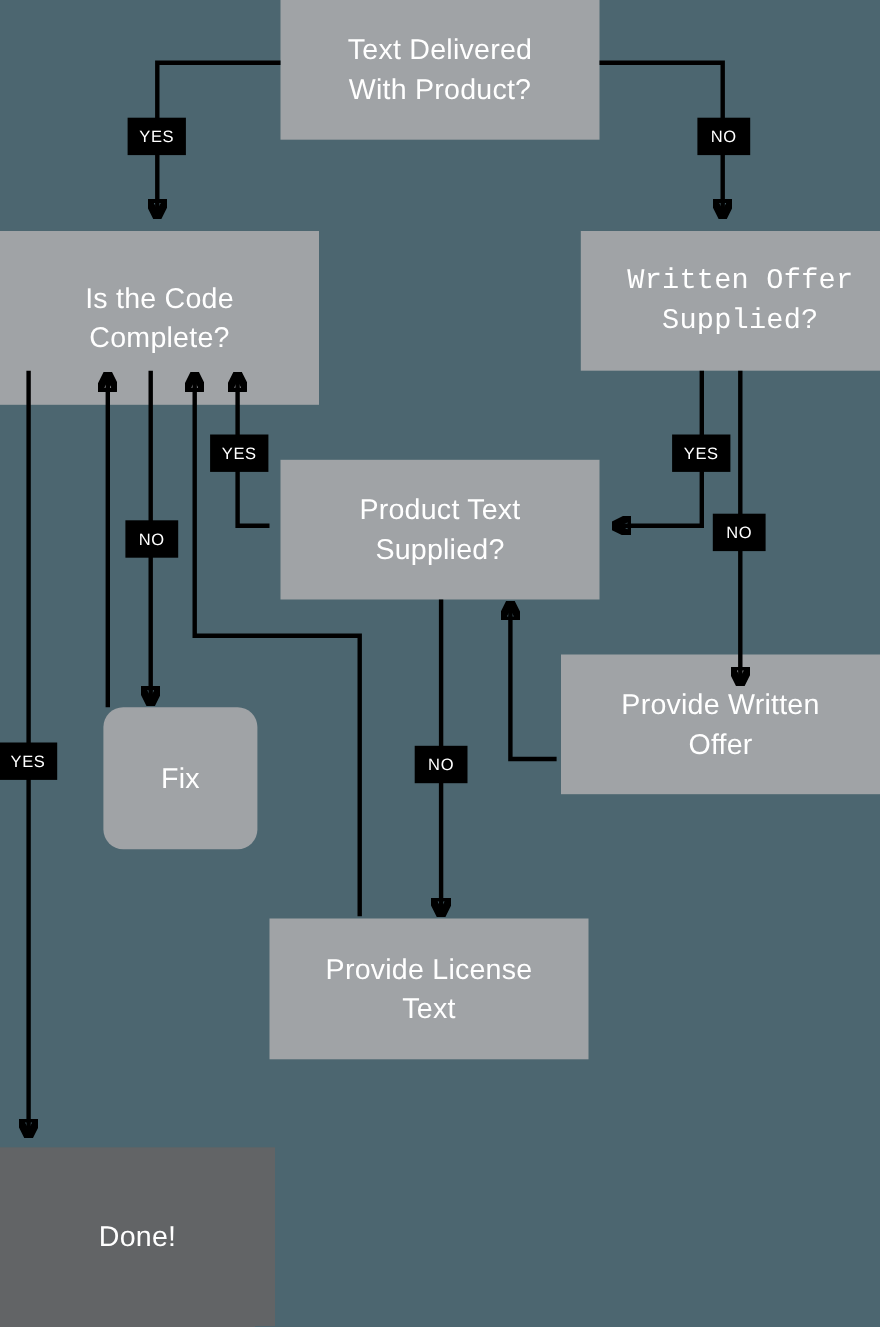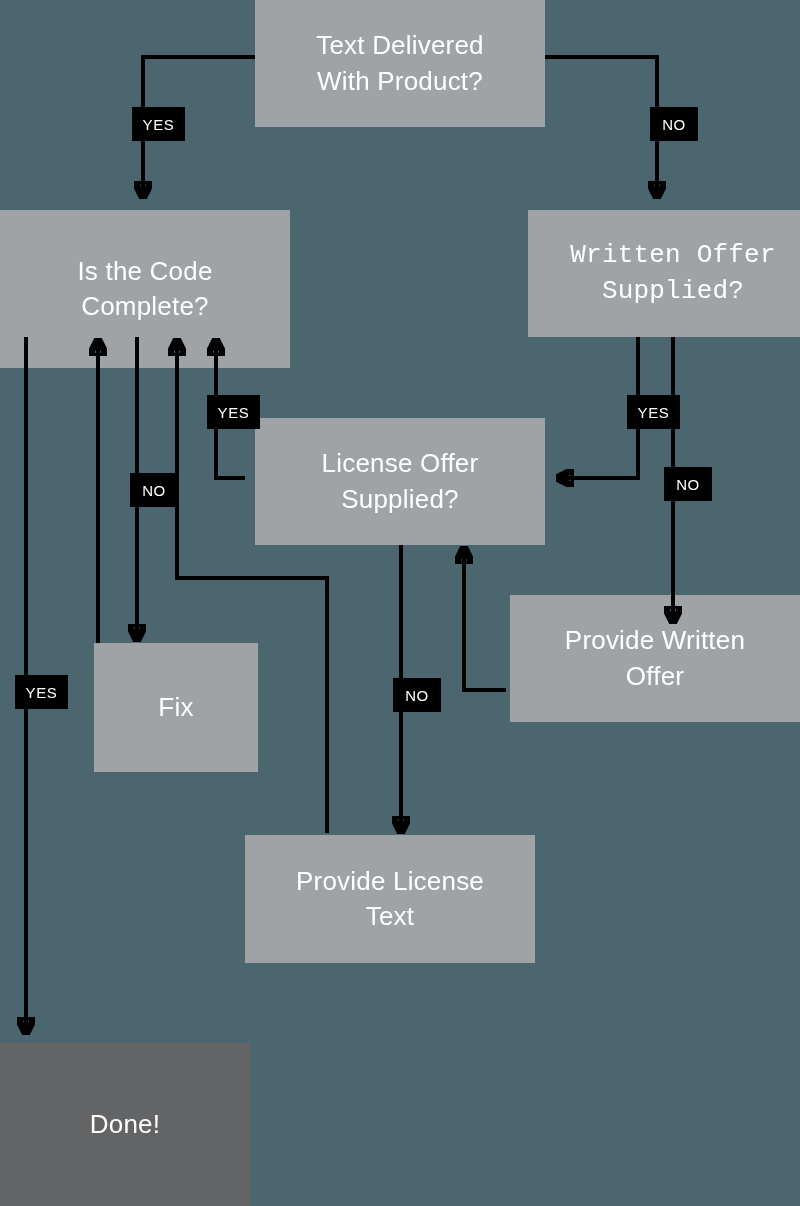--- a/index.html
+++ b/index.html
@@ -39,21 +39,20 @@
     background: #000000;
     color: #ffffff;
     font-size: 15px;
     font-weight: 400;
     letter-spacing: 0.6px;
     display: flex;
     align-items: center;
     justify-content: center;
     z-index: 4;
     box-sizing: border-box;
-    margin-left: 16px;
   }
   svg.edges {
     position: absolute;
     left: 0;
     top: 0;
     width: 800px;
     height: 1206px;
     z-index: 3;
     pointer-events: none;
   }
@@ -101,24 +100,24 @@
 
   <div class="node" style="left:255px; top:0px; width:290px; height:127px;">Text Delivered
 With Product?</div>
 
   <div class="node" style="left:0px; top:210px; width:290px; height:158px;">Is the Code
 Complete?</div>
 
   <div class="node" style="left:528px; top:210px; width:290px; height:127px;font-family:Liberation Mono, monospace;">Written Offer
 Supplied?</div>
 
-  <div class="node" style="left:255px; top:418px; width:290px; height:127px;">License Offer
+  <div class="node" style="left:255px; top:418px; width:290px; height:127px;">Product Text
 Supplied?</div>
 
-  <div class="node" style="left:94px; top:643px; width:164px; height:129px;">Fix</div>
+  <div class="node" style="left:94px; top:643px; width:140px; height:129px;border-radius:18px;">Fix</div>
 
   <div class="node" style="left:510px; top:595px; width:290px; height:127px;">Provide Written
 Offer</div>
 
   <div class="node terminal" style="left:0px; top:1043px; width:250px; height:163px;">Done!</div>
 
   <div class="node" style="left:245px; top:835px; width:290px; height:128px;">Provide License
 Text</div>
 
   <div class="edge-label" style="left:116px; top:107px; width:53px; height:34px;">YES</div>

